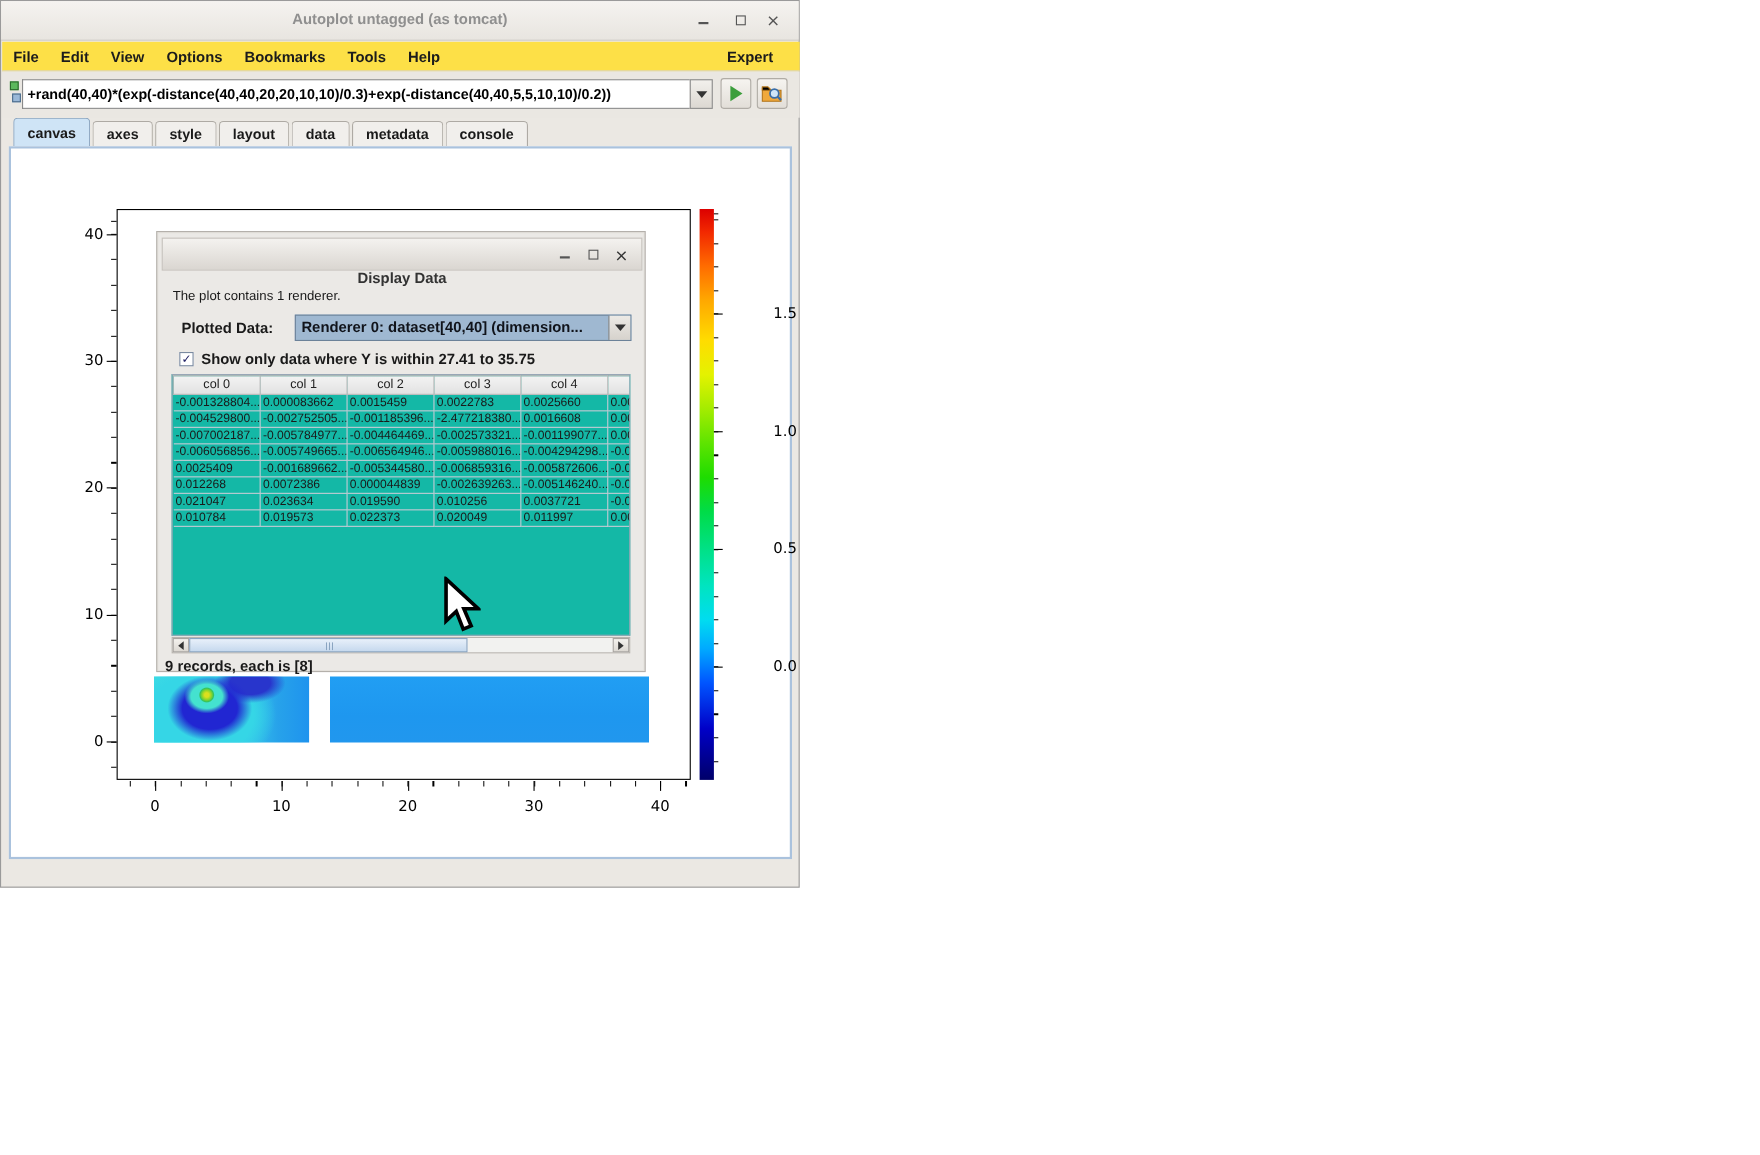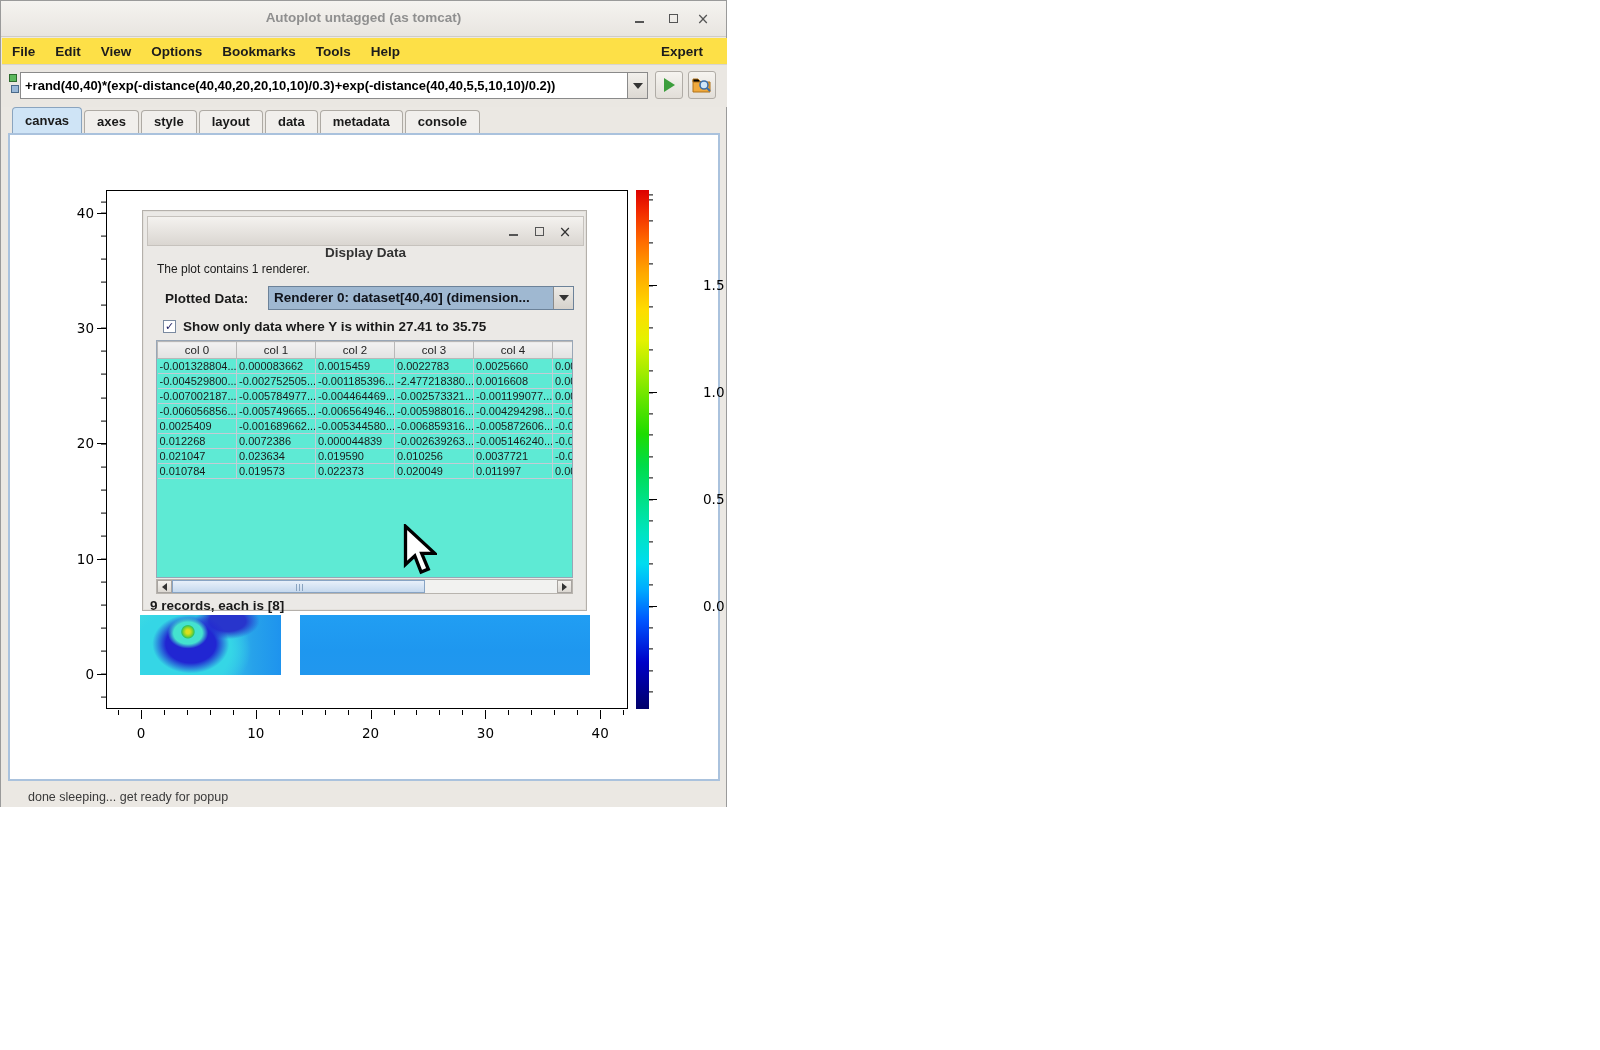--- a/index.html
+++ b/index.html
@@ -103,21 +103,21 @@
     white-space:nowrap; overflow:hidden; }
   .combo-arrow { width:20px; background:linear-gradient(#eceae6,#d6d2cc); border-left:1px solid #8a8a8a;
     display:flex; align-items:center; justify-content:center; }
 
   .chk-row { position:absolute; left:16px; top:73px; display:flex; align-items:center; }
   .checkbox { width:13px; height:13px; background:#fff; border:1px solid #7a8aa0; margin-right:7px;
     font-family:"DejaVu Sans",sans-serif; font-size:11px; line-height:11px; text-align:center; color:#1a1a60; font-weight:bold; }
   .chk-label { font-size:13.5px; font-weight:bold; color:#1a1a1a; }
 
   .data-table { position:absolute; left:9px; top:94px; width:417px; height:238px;
-    background:#5eead4; border:1px solid #98a6b6; overflow:hidden; }
+    background:#14b8a6; border:1px solid #98a6b6; overflow:hidden; }
   table.grid { border-collapse:collapse; table-layout:fixed; width:500px; }
   table.grid th { height:17px; background:linear-gradient(#f2f2f2,#e2e2e2); border:1px solid #b8b8b8;
     font-size:11.5px; font-weight:normal; color:#222; text-align:center; padding:0 2px; }
   table.grid td { height:15px; border-right:1px solid #c4cbd4; border-bottom:1px solid #c4cbd4;
     font-size:11px; color:#1a1a1a; padding:0 2px; white-space:nowrap; overflow:hidden; }
 
   .hscroll { position:absolute; left:9px; top:333px; width:417px; height:15px;
     background:#f2f2f0; border:1px solid #b8b4ae; display:flex; }
   .scroll-arrow { width:15px; height:13px; background:linear-gradient(#f4f2ee,#dcd8d2); border:1px solid #a8a4a0;
     display:flex; align-items:center; justify-content:center; }
@@ -363,21 +363,18 @@
         </div>
         <div class="scroll-arrow">
             <span class="tri-right"></span>
           </div>
       </div>
 
       <div class="records-line">9 records, each is [8]</div>
     </div>
   </div>
 
-  <div class="statusbar">
-    <div class="status-text">done sleeping... get ready for popup</div>
-  </div>
 
   <svg class="cursor" width="36" height="54" viewBox="0 0 24 36">
     <path d="M3,1.5 L3,27 L9.2,21.2 L13.4,32 L18.2,30 L13.8,19.6 L22.5,19.6 Z" fill="#ffffff" stroke="#000000" stroke-width="2.2" stroke-linejoin="miter"></path>
   </svg>
 
 </div>
 
 </body></html>

